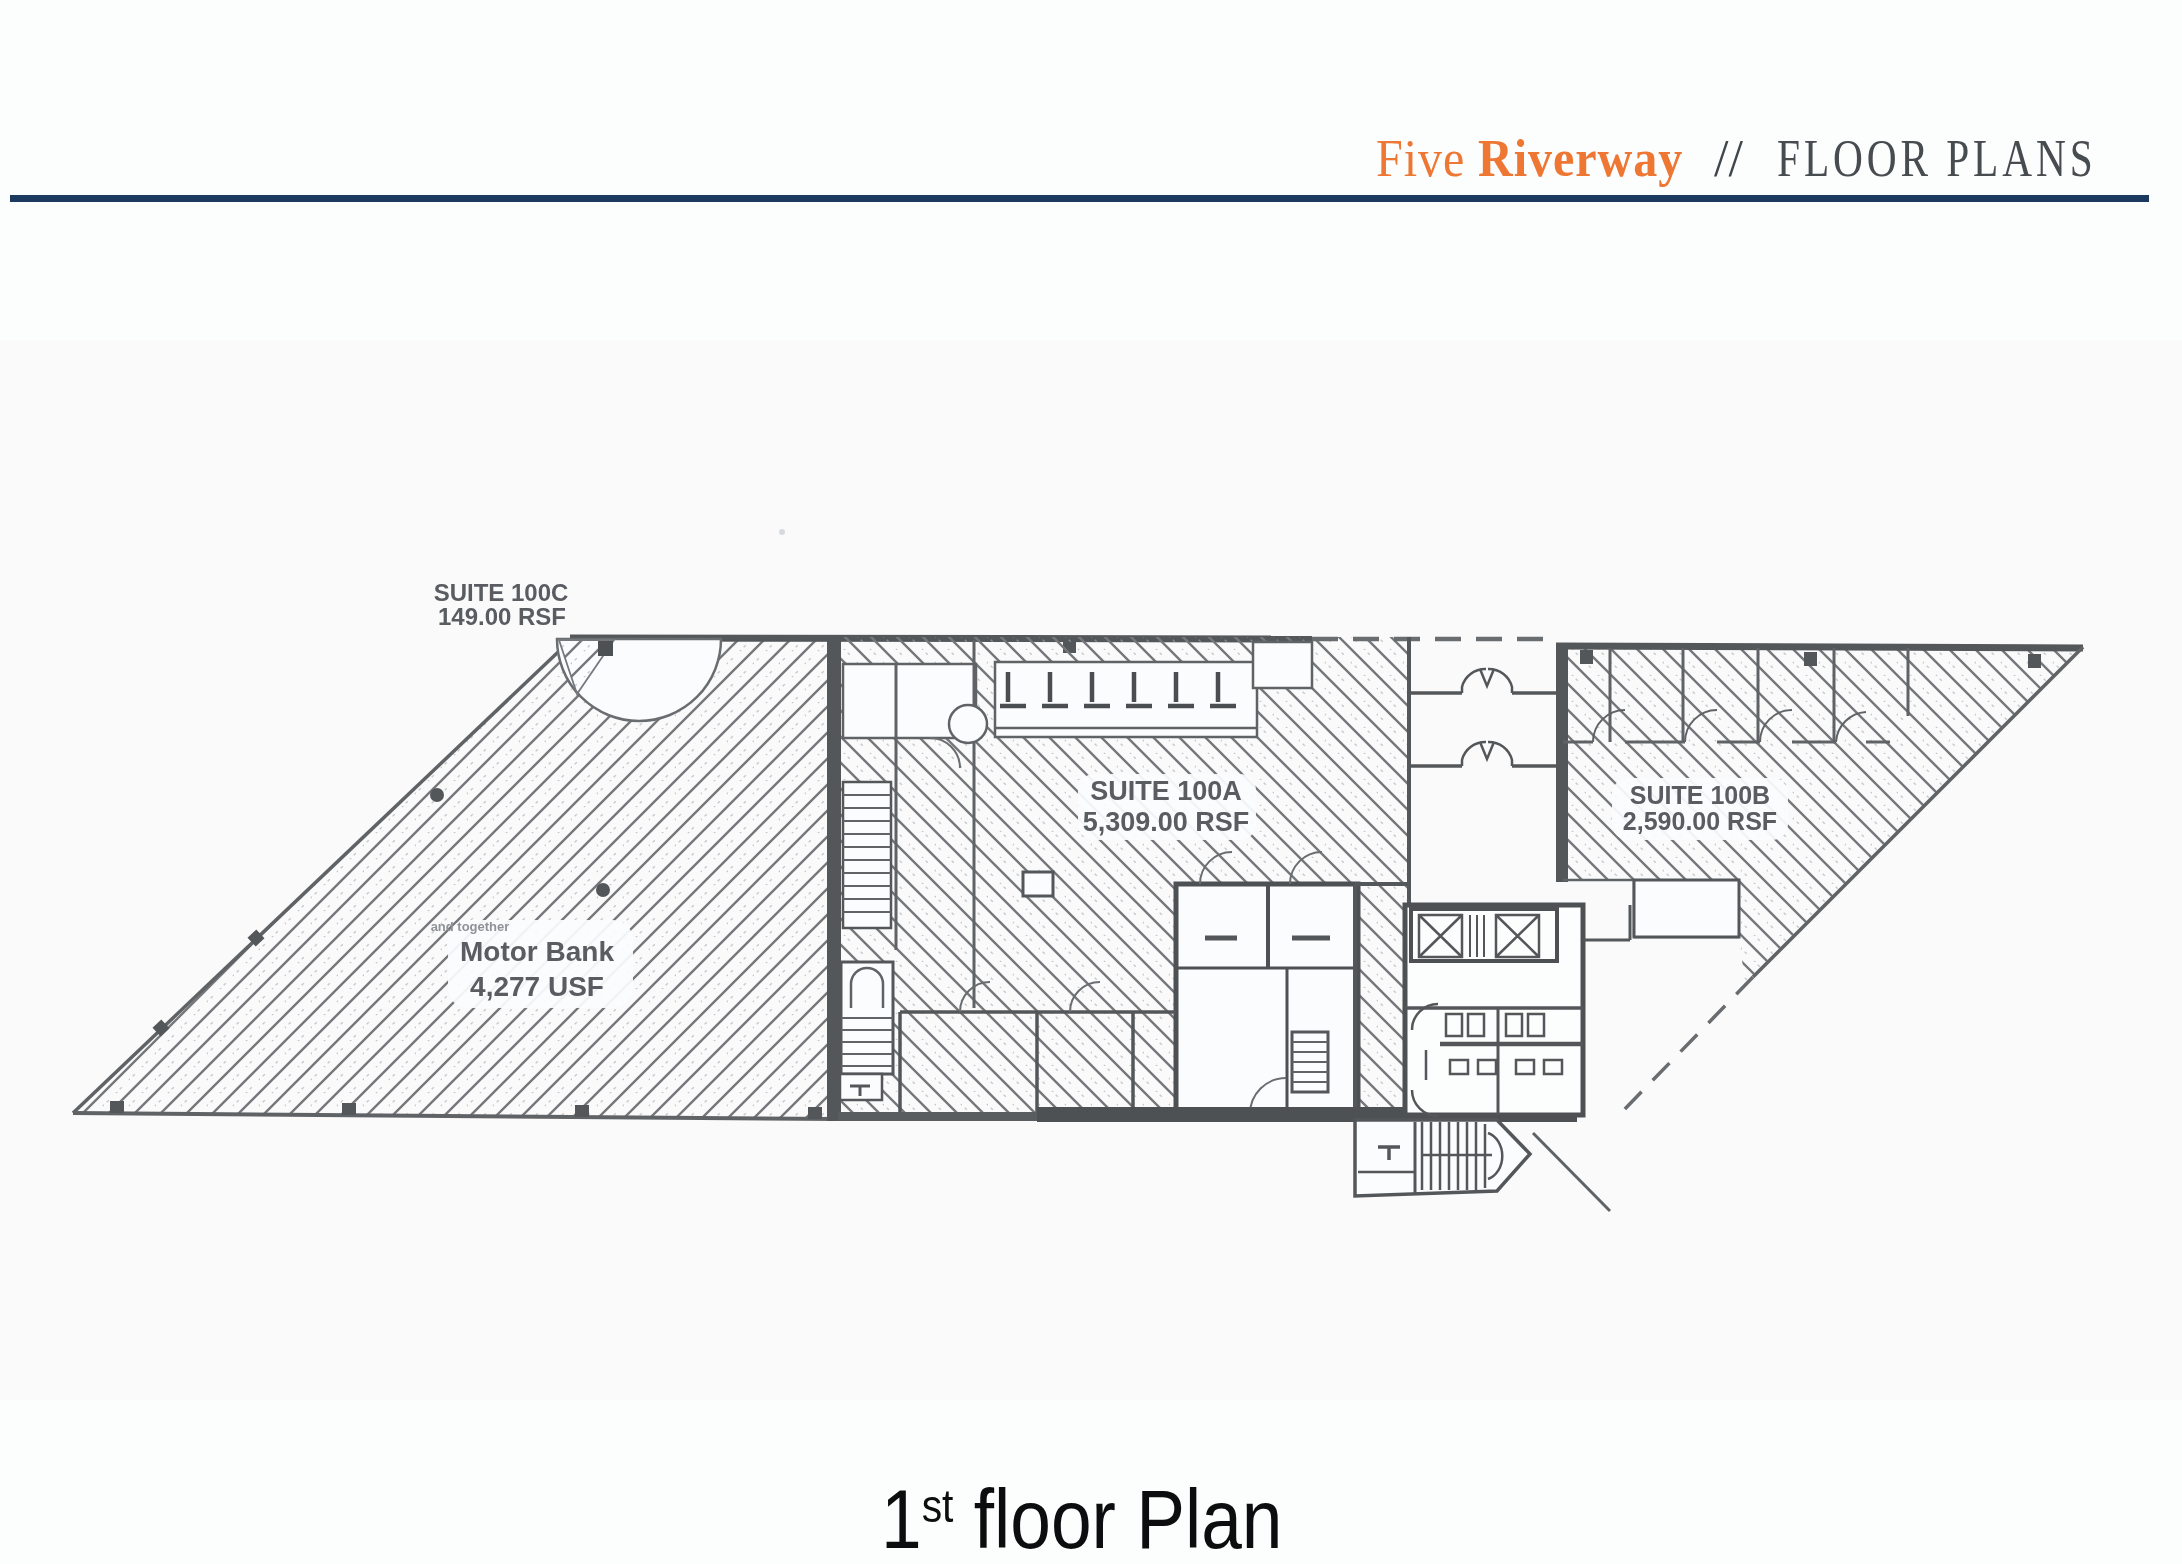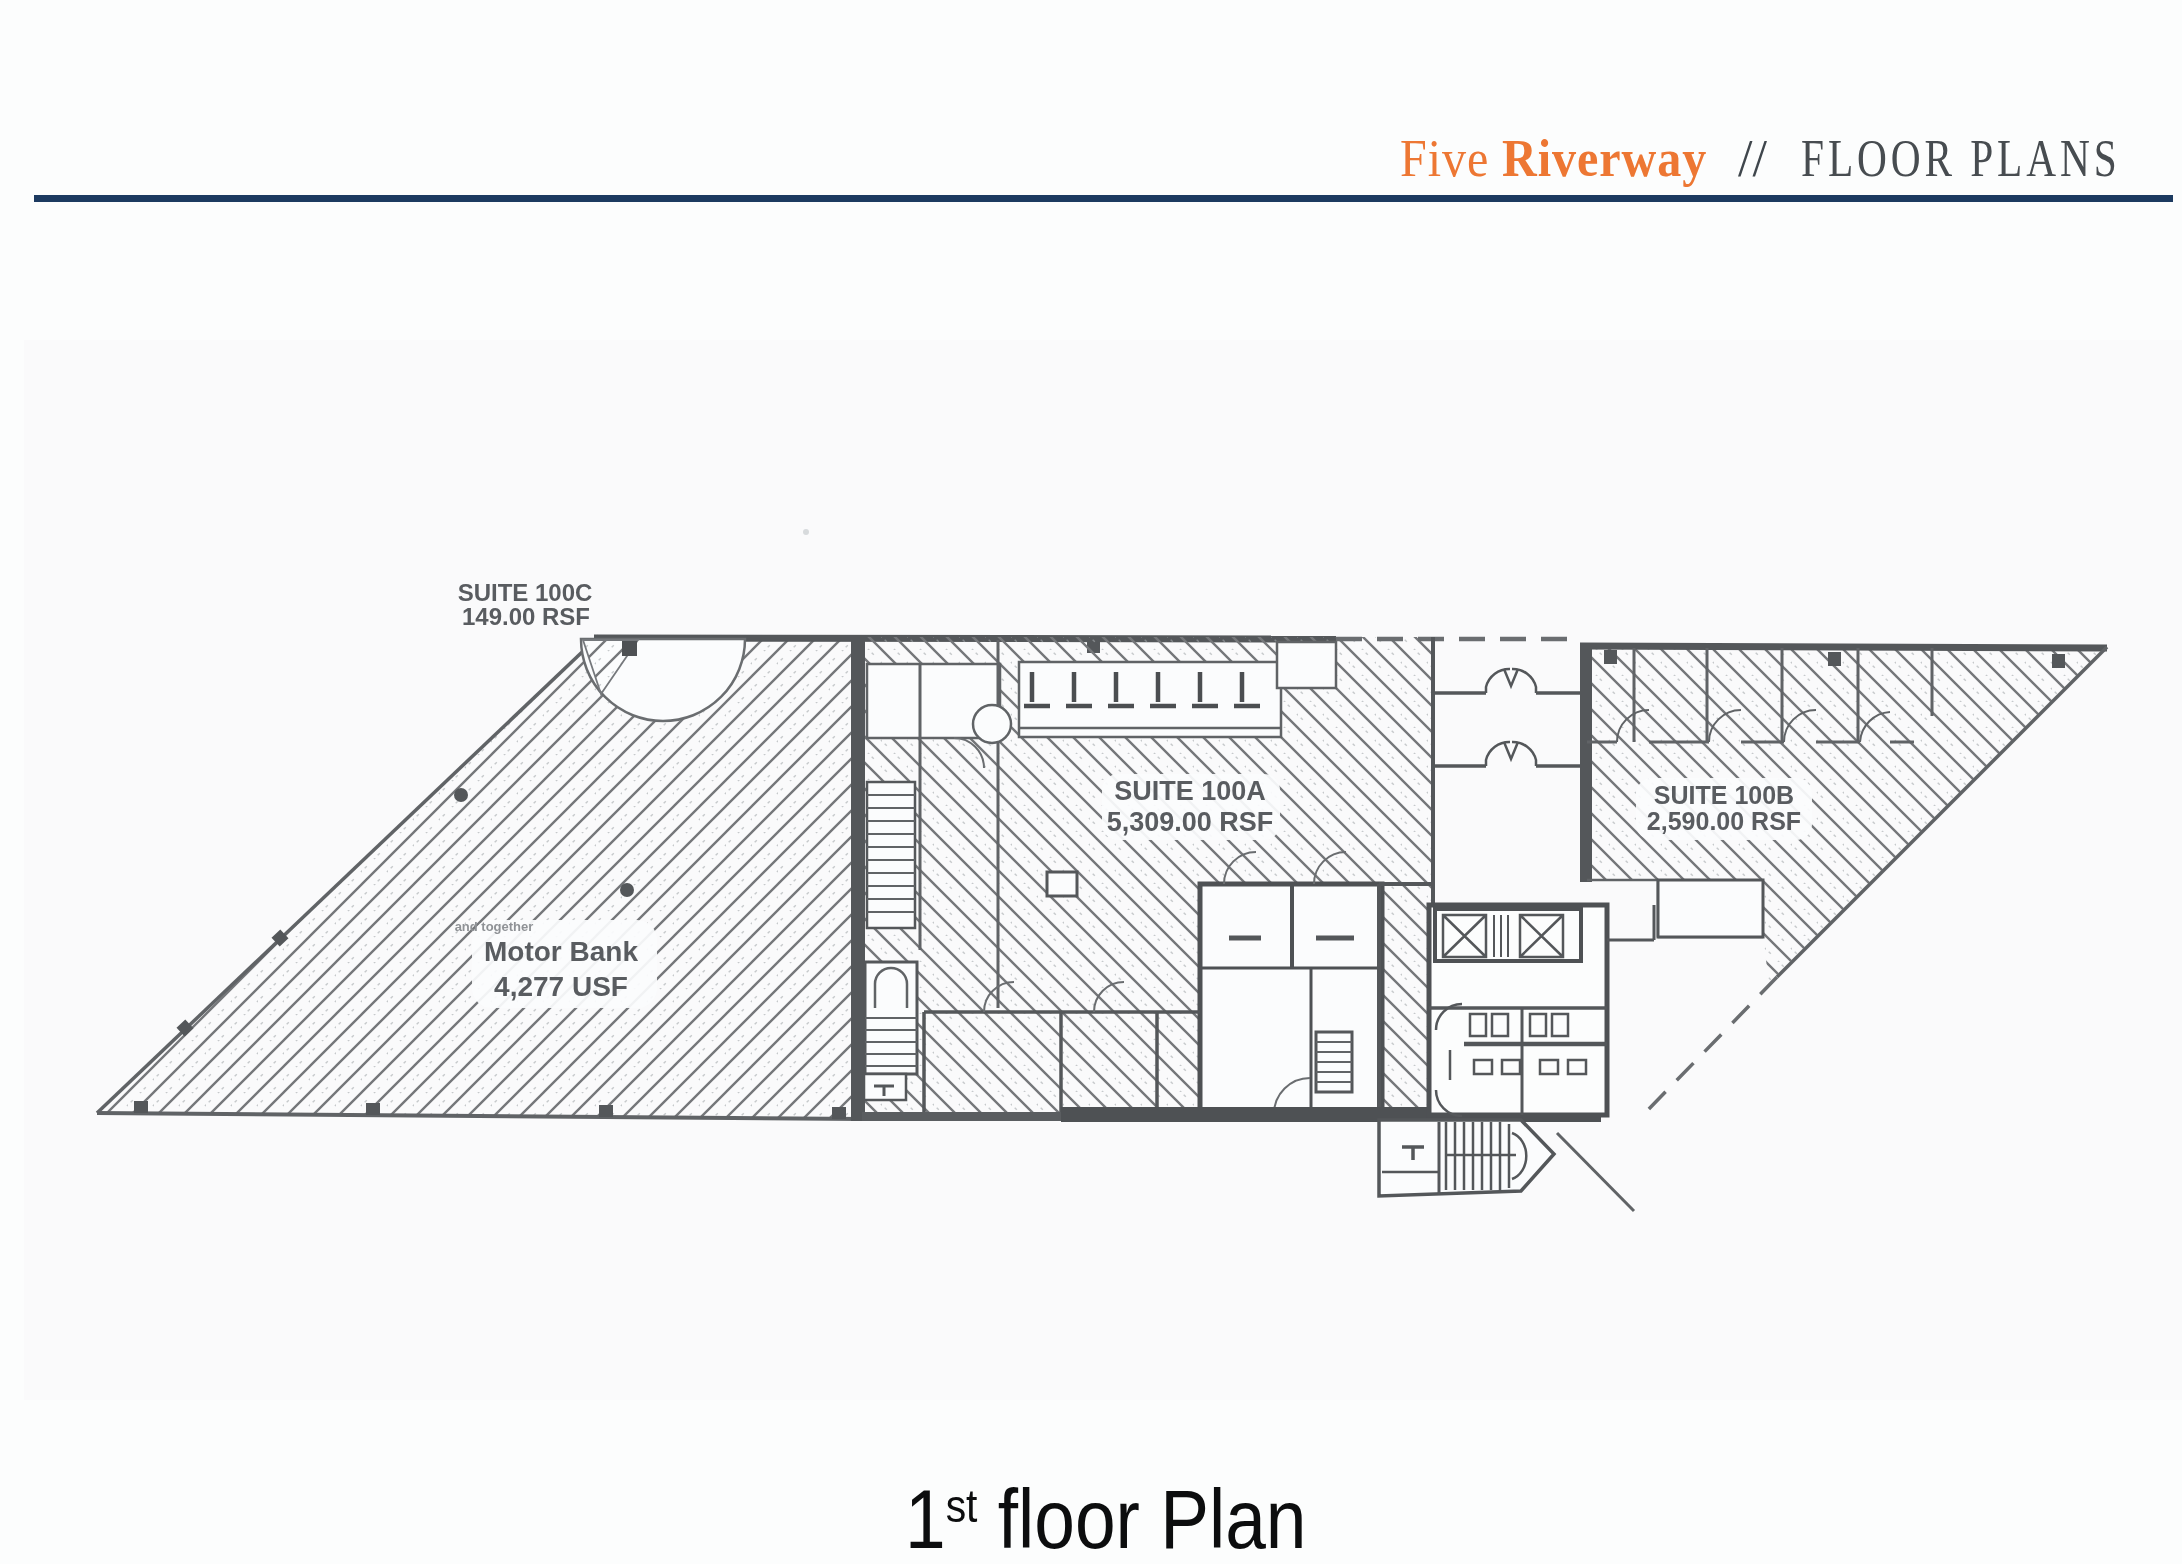--- a/index.html
+++ b/index.html
@@ -1,17 +1,17 @@
 <!DOCTYPE html>
 <html><head>
 <meta charset="utf-8">
 <style>
   html,body{margin:0;padding:0;}
   body{width:2182px;height:1564px;background:#fcfdfd;font-family:"Liberation Sans",sans-serif;overflow:hidden;}
-  .page{position:relative;width:1978px;height:1564px;margin-left:24px;}
+  .page{position:relative;width:1978px;height:1564px;}
   svg{position:absolute;left:0;top:0;}
 </style>
 </head>
 <body>
 <div class="page">
 <svg width="2182" height="1564" viewBox="0 0 2182 1564">
 <defs>
   <pattern id="hu" width="26" height="26" patternUnits="userSpaceOnUse">
     <path d="M-6.5,6.5 L6.5,-6.5 M0,26 L26,0 M19.5,32.5 L32.5,19.5" stroke="#75777a" stroke-width="2.4" fill="none"></path>
     <path d="M-6.5,19.5 L19.5,-6.5 M6.5,32.5 L32.5,6.5" stroke="#a4a8ac" stroke-width="1.4" fill="none" stroke-dasharray="3 10" opacity="0.6"></path>

